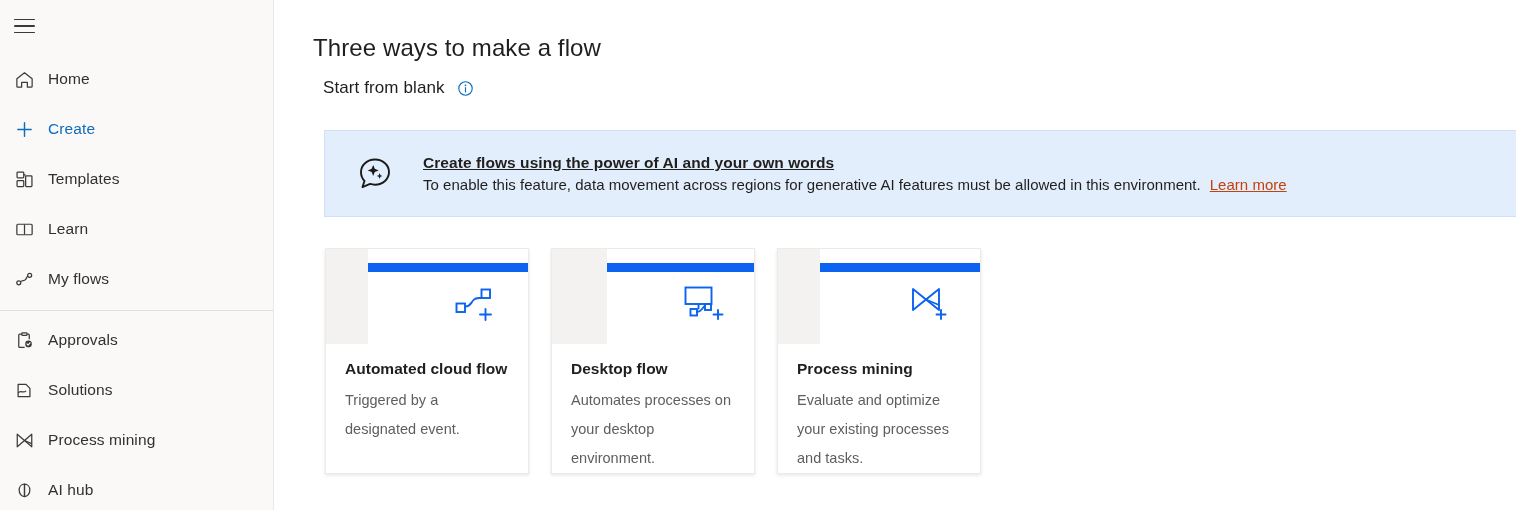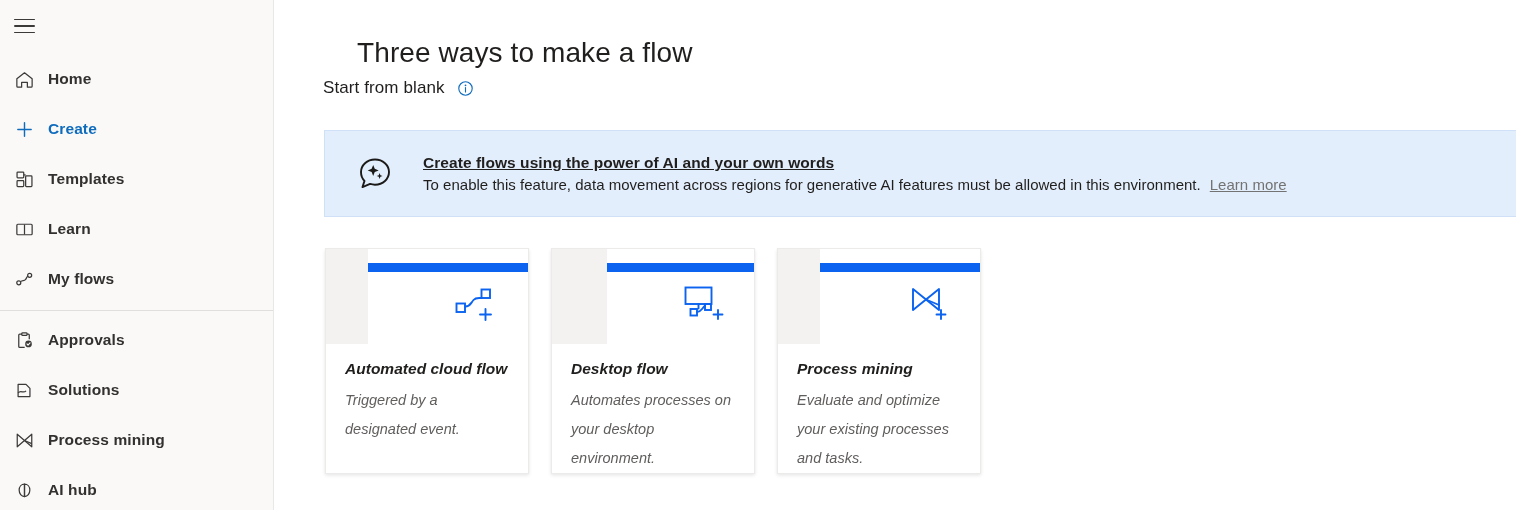--- a/index.html
+++ b/index.html
@@ -33,21 +33,20 @@
     display: block; width: 21px; height: 1.6px;
     background: #3b3a39; border-radius: 1px;
   }
   .nav-list { margin-top: 6px; }
   .nav-item {
     height: 50px;
     display: flex; align-items: center;
     padding-left: 14px;
     cursor: pointer;
     position: relative;
-    font-weight: bold;
   }
   .nav-icon {
     width: 34px; height: 28px;
     display: flex; align-items: center; justify-content: flex-start;
     flex: 0 0 34px;
     color: #3b3a39;
   }
   .nav-label {
     font-size: 15.5px;
     color: #323130;
@@ -64,25 +63,24 @@
   .main {
     flex: 1 1 auto;
     height: 510px;
     background: #ffffff;
     position: relative;
     overflow: hidden;
   }
   .page-title {
     position: absolute;
     left: 39px; top: 18px;
-    font-size: 28px;
+    font-size: 24px;
     color: #201f1e;
     font-weight: 400;
     letter-spacing: .1px;
-    margin-left: 44px;
   }
   .section-head {
     position: absolute;
     left: 49px; top: 78px;
     display: flex; align-items: center; gap: 12px;
   }
   .section-title {
     font-size: 17px;
     color: #201f1e;
     letter-spacing: .1px;
@@ -102,40 +100,39 @@
   .banner-icon { flex: 0 0 46px; width: 46px; height: 46px; color: #1b1a19; }
   .banner-text { margin-left: 25px; }
   .banner-title {
     font-size: 15.5px; color: #201f1e; font-weight: 600;
     letter-spacing: .05px; margin-bottom: 4px; text-decoration: underline;
   }
   .banner-sub {
     font-size: 15px; color: #201f1e; letter-spacing: .02px;
   }
   .banner-link {
-    color: #737373; text-decoration: underline;
+    color: #c2410c; text-decoration: underline;
     margin-left: 9px; cursor: pointer;
   }
 
   
   .cards {
     position: absolute;
     left: 51px; top: 248px;
     display: flex;
     gap: 22px;
   }
   .card {
     width: 204px; height: 226px;
     background: #ffffff;
     border: 1px solid #edebe9;
     box-shadow: 0 1.6px 3.6px rgba(0,0,0,.10), 0 .3px .9px rgba(0,0,0,.08);
     position: relative;
     cursor: pointer;
     overflow: hidden;
-    font-style: italic;
   }
   .card-art {
     position: relative;
     height: 95px;
     background: #f3f2f1;
     overflow: hidden;
   }
   .card-pane {
     position: absolute;
     top: 0; right: 0; bottom: 0;

